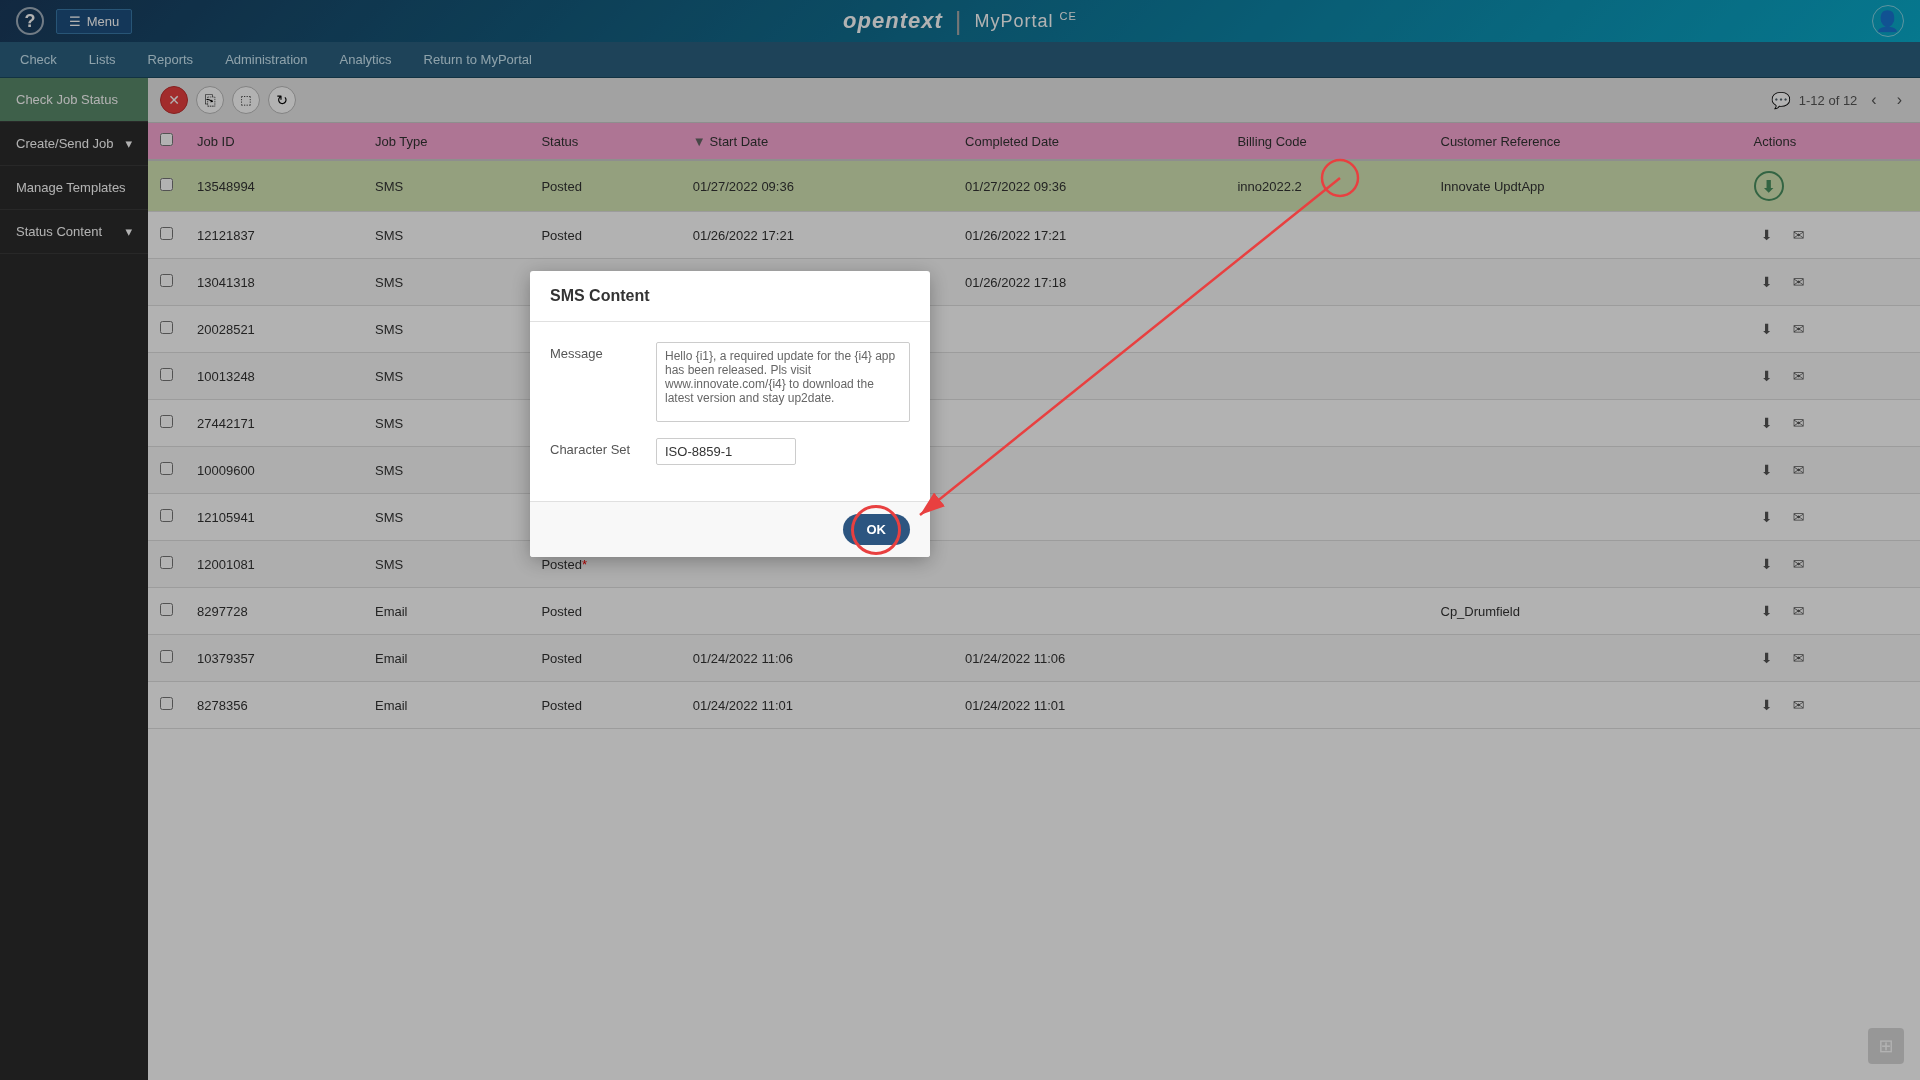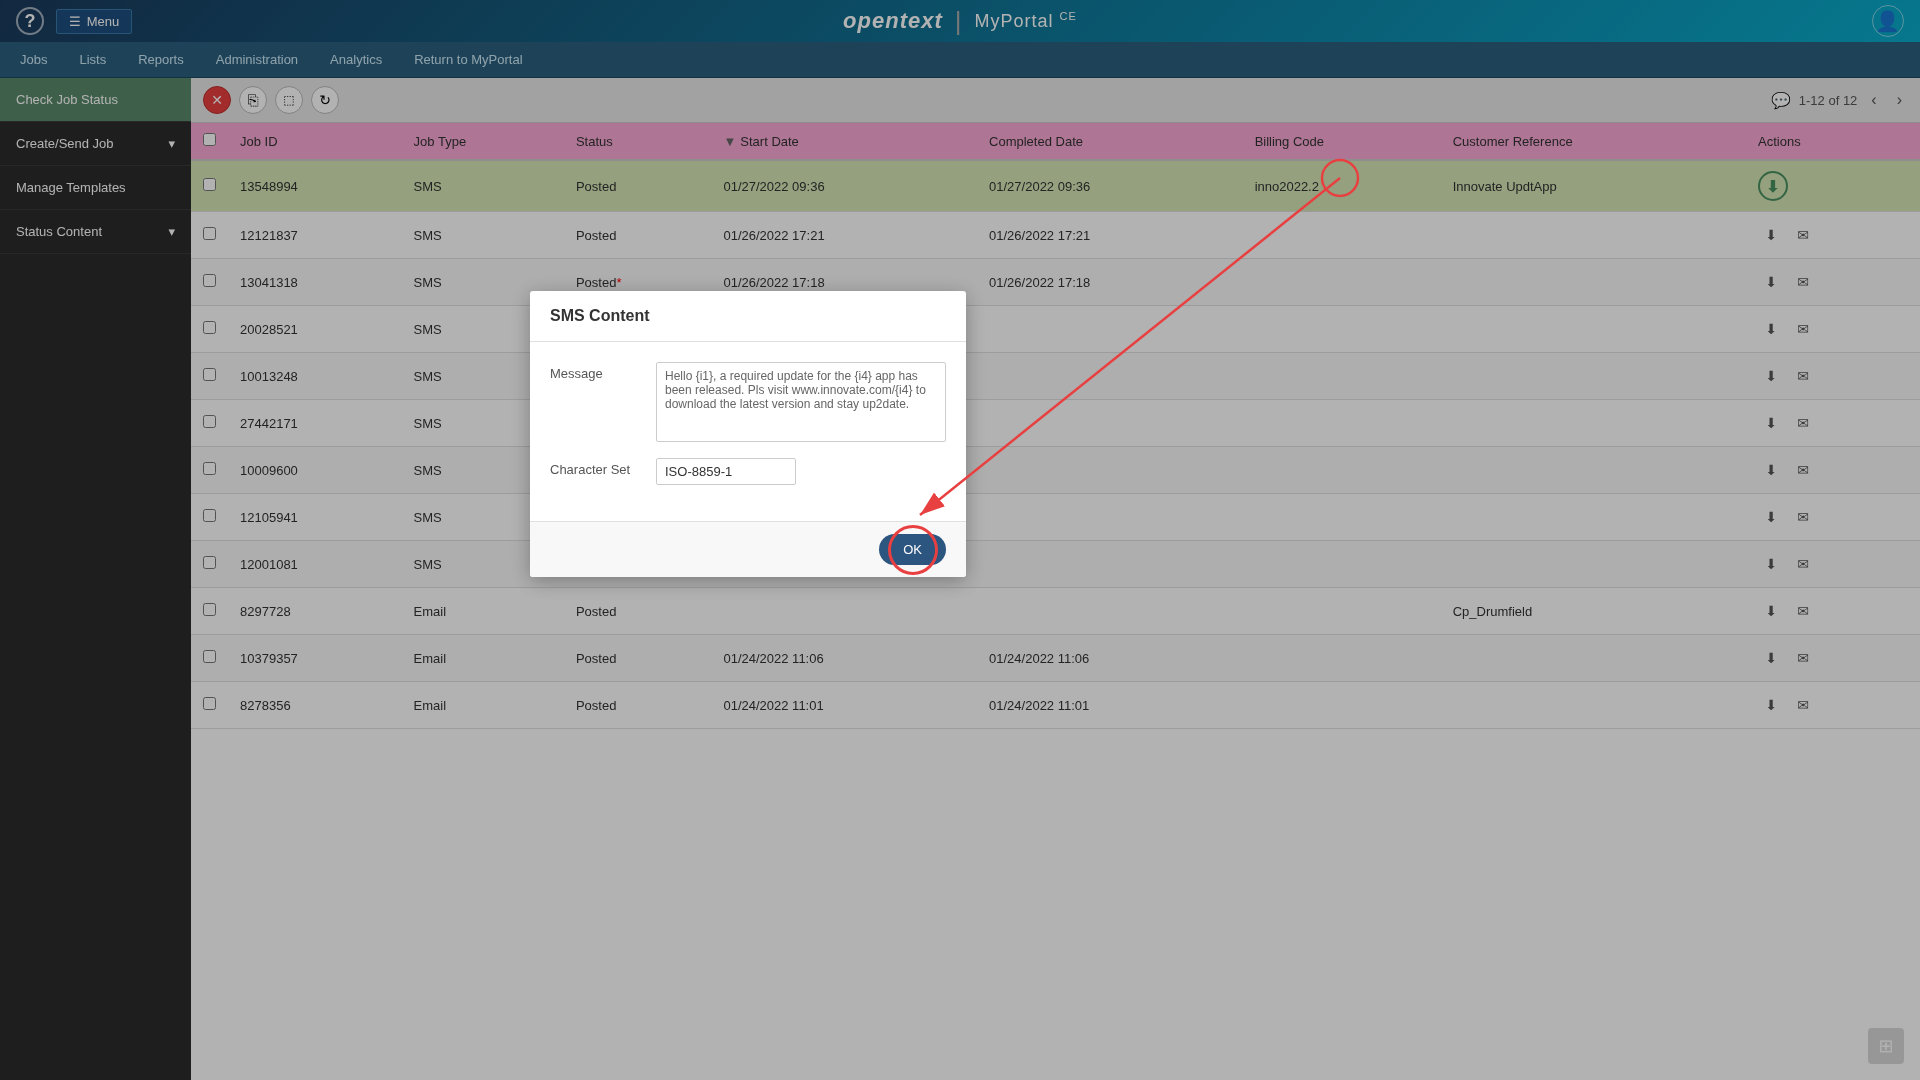--- a/index.html
+++ b/index.html
@@ -71,21 +71,21 @@
     }
 
     
     .main-layout {
       display: flex;
       height: calc(1080px - 42px - 36px);
     }
 
     
     .sidebar {
-      width: 191px;
+      width: 148px;
       background: #2c2c2c;
       color: white;
       flex-shrink: 0;
     }
     .sidebar-item {
       padding: 14px 16px;
       cursor: pointer;
       font-size: 13px;
       border-bottom: 1px solid #3a3a3a;
     }
@@ -201,26 +201,26 @@
       position: fixed;
       top: 0; left: 0; right: 0; bottom: 0;
       background: rgba(0,0,0,0.3);
       display: flex;
       align-items: center;
       justify-content: center;
       z-index: 100;
     }
     .modal {
       background: white;
-      width: 436px;
+      width: 400px;
       border-radius: 3px;
       box-shadow: 0 4px 20px rgba(0,0,0,0.3);
       overflow: hidden;
       position: absolute;
-      top: 291px;
+      top: 271px;
       left: 530px;
     }
     .modal-header {
       padding: 16px 20px;
       font-size: 16px;
       font-weight: bold;
       color: #333;
       border-bottom: 1px solid #e0e0e0;
     }
     .modal-body {
@@ -266,21 +266,21 @@
       border-top: 1px solid #e0e0e0;
     }
     .ok-btn {
       background: #2c5580;
       color: white;
       border: none;
       padding: 8px 24px;
       border-radius: 20px;
       cursor: pointer;
       font-size: 13px;
-      font-weight: normal;
+      font-weight: bold;
     }
 
     
     .red-arrow-svg {
       position: fixed;
       top: 0;
       left: 0;
       width: 1920px;
       height: 1080px;
       pointer-events: none;
@@ -348,21 +348,21 @@
       <span style="color:#aaa; font-weight:100; font-size:26px; margin:0 4px;">|</span>
       <span style="font-weight:normal; font-size:18px;">MyPortal <sup style="font-size:11px;">CE</sup></span>
     </div>
     <div class="header-user">
       <span>👤</span>
     </div>
   </div>
 </div>
 
 <div class="navbar">
-  <a>Jobs</a>
+  <a>Check</a>
   <a>Lists</a>
   <a>Reports</a>
   <a>Administration</a>
   <a>Analytics</a>
   <a>Return to MyPortal</a>
 </div>
 
 <div class="main-layout">
 
   <div class="sidebar">

